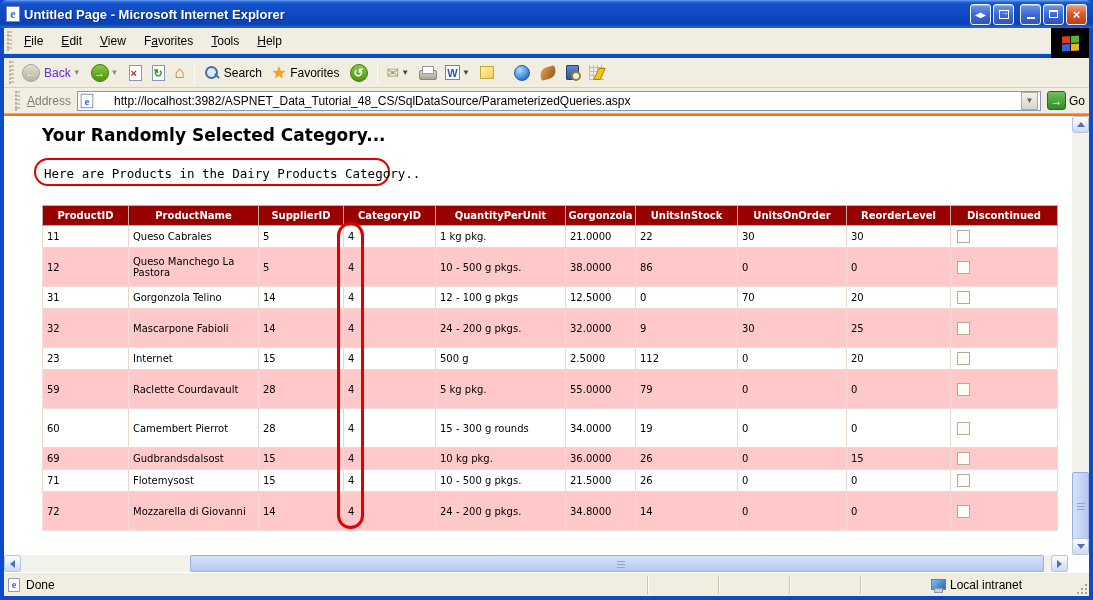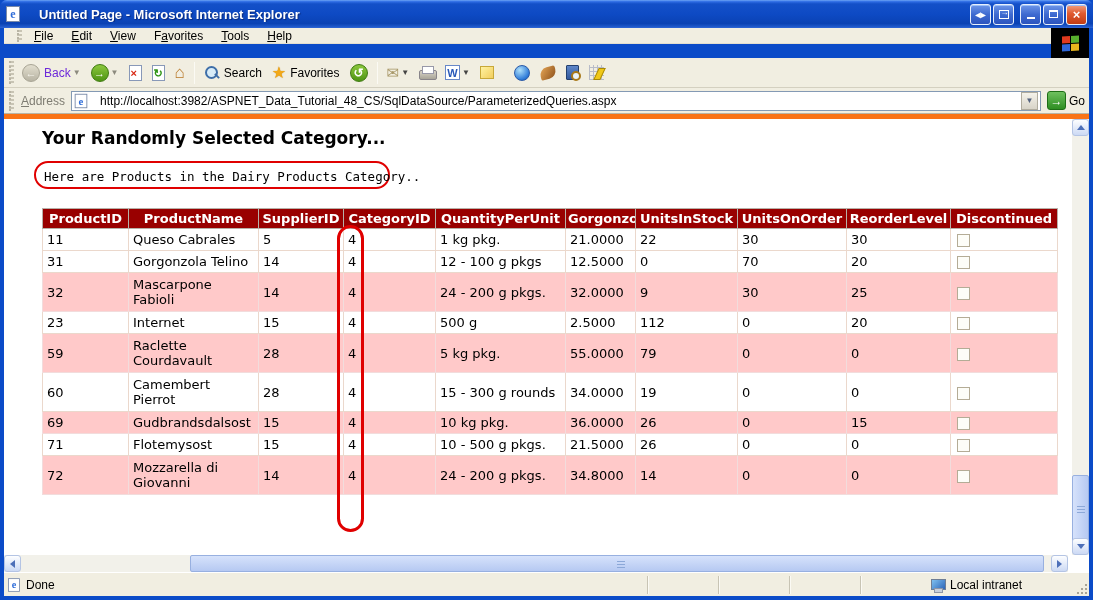--- a/index.html
+++ b/index.html
@@ -4,41 +4,41 @@
 <style>
   * { margin:0; padding:0; box-sizing:border-box; }
   html,body { width:1093px; height:600px; font-family:"Liberation Sans",sans-serif; background:#3A6EA5; overflow:hidden; }
 
   .window { position:relative; width:1093px; height:600px; background:#0B4BC8; }
 
   
   .titlebar { position:absolute; top:0; left:0; right:0; height:28px;
     background:linear-gradient(180deg,#6FA5F4 0%,#2E6CE4 6%,#1450C8 14%,#0E4AC4 50%,#0A42B4 84%,#1C56C8 94%,#2E66D6 100%);
     border-radius:7px 7px 0 0; display:flex; align-items:center; padding:0 6px; }
-  .titlebar .title { color:#fff; font-weight:bold; font-size:13px; text-shadow:1px 1px 1px #0A2A7A; margin-left:19px; flex:1;
+  .titlebar .title { color:#fff; font-weight:bold; font-size:13px; text-shadow:1px 1px 1px #0A2A7A; margin-left:4px; flex:1;
     white-space:nowrap; overflow:hidden; }
   .ie-doc { display:inline-block; width:14px; height:16px; background:#fff; border:1px solid #7A8AA8;
     color:#2E6CD8; font-weight:bold; font-size:12px; line-height:14px; text-align:center; font-family:"Liberation Serif",serif; }
   .tb-btn { width:21px; height:21px; margin-left:2px; border-radius:3px; border:1px solid #E8F0FC;
     background:linear-gradient(180deg,#6E96E8 0%,#3E6AD0 50%,#2C54BE 100%);
     color:#fff; display:flex; align-items:center; justify-content:center; font-size:10px; font-weight:bold;
     box-shadow:inset 0 1px 0 #9EC0F8; cursor:pointer; }
   .tb-btn.gap { margin-left:6px; }
   .tb-btn.close { background:linear-gradient(180deg,#F0A080 0%,#E05A30 45%,#C03C14 100%); font-size:13px; }
   .glyph-box { width:9px; height:8px; border:1px solid #fff; display:block; }
   .glyph-box.max { border-top-width:2px; }
   .glyph-min { width:8px; height:2px; background:#fff; display:block; margin-top:8px; }
   .glyph-pop { position:relative; width:10px; height:9px; border:1px solid #fff; }
   .glyph-pop::after { content:"→"; position:absolute; left:1px; top:-3px; font-size:8px; }
 
   
   .bar { position:absolute; left:4px; right:4px; background:#F1EEE1; display:flex; align-items:center; }
-  .menubar { top:28px; height:16px; border-bottom:1px solid #E3DFD0; padding-left:10px; }
+  .menubar { top:28px; height:26px; border-bottom:1px solid #E3DFD0; padding-left:0; }
   .toolbar { top:58px; height:30px; border-bottom:1px solid #D4D0C0; padding-left:2px; }
-  .addressbar { top:88px; height:26px; border-bottom:1px solid #B8B4A6; padding-left:2px; }
+  .addressbar { top:88px; height:26px; border-bottom:1px solid #B8B4A6; padding-left:8px; }
   .grip { width:5px; height:80%; margin:0 3px;
     background:repeating-linear-gradient(180deg,#C8C4B4 0 2px,transparent 2px 4px); border-left:2px dotted #B8B4A4; }
   .menu-item { padding:3px 9px; font-size:12px; color:#000; cursor:default; }
   .menu-item u { text-decoration:underline; }
   .throbber { position:absolute; right:0; top:0; width:38px; height:30px; background:#000;
     display:flex; align-items:center; justify-content:center; }
   .winflag { display:grid; grid-template-columns:8px 8px; grid-template-rows:7px 7px; gap:1px; transform:skewY(-4deg); }
   .winflag i:nth-child(1){background:#E03A1E;} .winflag i:nth-child(2){background:#58B02E;}
   .winflag i:nth-child(3){background:#2E66D8;} .winflag i:nth-child(4){background:#E8B61E;}
 
@@ -75,38 +75,38 @@
   .fox { width:16px; height:12px; background:linear-gradient(135deg,#E8A858,#8A4E18); border-radius:8px 2px 8px 2px; transform:rotate(-15deg); }
   .book-ico { position:relative; width:13px; height:15px; background:linear-gradient(#5E86C8,#32599E); border:1px solid #24406E; border-radius:1px; }
   .book-ico::after { content:""; position:absolute; right:-3px; bottom:-2px; width:6px; height:6px; border:2px solid #A87818; border-radius:50%; background:#E8F2FA; }
   .gridbolt { position:relative; width:15px; height:15px;
     background:repeating-linear-gradient(0deg,#B8BCC8 0 1px,transparent 1px 4px),repeating-linear-gradient(90deg,#B8BCC8 0 1px,transparent 1px 4px); }
   .gridbolt::after { content:""; position:absolute; right:1px; bottom:0; width:5px; height:10px; background:#F0C818; transform:skewX(-25deg); border:1px solid #A88808; }
 
   .addr-label { font-size:12px; color:#7E7C72; margin:0 6px 0 4px; }
   .addr-label u { text-decoration:underline; }
   .addr-box { flex:1; height:20px; background:#fff; border:1px solid #849AB4; display:flex; align-items:center; padding:1px 2px; }
-  .addr-box .url { font-size:12px; color:#000; margin-left:12px; white-space:nowrap; overflow:hidden; flex:1; }
+  .addr-box .url { font-size:12px; color:#000; margin-left:20px; white-space:nowrap; overflow:hidden; flex:1; }
   .addr-drop { width:17px; height:18px; background:linear-gradient(180deg,#F4F2EA,#D8D4C8); border:1px solid #B0AC9E;
     display:flex; align-items:center; justify-content:center; font-size:8px; color:#55637E; }
   .go-btn { display:flex; align-items:center; gap:3px; margin:0 4px 0 6px; font-size:12px; cursor:pointer; }
   .go-sq { width:19px; height:19px; border-radius:3px; background:linear-gradient(180deg,#6EC05E,#2E8E22); border:1px solid #1E6E16;
     color:#fff; font-weight:bold; display:flex; align-items:center; justify-content:center; font-size:12px; }
 
   
-  .content { position:absolute; top:114px; bottom:28px; left:4px; right:4px; background:#fff; border-top:5px solid #f97316; }
+  .content { position:absolute; top:114px; bottom:28px; left:4px; right:4px; background:#fff; border-top:2px solid #f97316; }
   .page { position:absolute; inset:0 17px 17px 0; overflow:hidden; background:#fff; }
   .page h1 { position:absolute; left:38px; top:9px; font-family:"DejaVu Sans",sans-serif; font-size:17px; font-weight:bold; color:#000; }
   .cat-msg { position:absolute; left:40px; top:50px; font-family:"DejaVu Sans Mono",monospace; font-size:12.5px; color:#000; white-space:nowrap; }
   .ring { position:absolute; border:3px solid var(--annotation-red,#E00000); border-radius:14px; pointer-events:none; }
   .ring.msg { left:30px; top:42px; width:356px; height:28px; border-width:2.5px; }
   .ring.col { left:333px; top:106px; width:27px; height:307px; }
 
   table.gv { position:absolute; left:38px; top:89px; border-collapse:collapse; table-layout:fixed; width:1015px;
-    font-family:"DejaVu Sans",sans-serif; font-size:13px; }
+    font-family:"DejaVu Sans",sans-serif; font-size:10px; }
   .gv th { background:var(--header-bg,#990000); color:#fff; font-weight:bold; text-align:center; height:20px;
     border:1px solid #B8B0A8; padding:0 2px; overflow:hidden; white-space:nowrap; }
   .gv td { border:1px solid #EBD8CC; padding:1px 3px 1px 4px; height:22px; vertical-align:middle; overflow:hidden; }
   .gv tr.tall td { height:39px; }
   .gv tr.alt td { background:var(--alt-row,#FFC9C9); border-color:#F2DCDC; }
   .cb { display:inline-block; width:13px; height:13px; background:#FDFDF8; border:1px solid #B4AC96; margin-left:2px; vertical-align:middle; }
 
   
   .vscroll { position:absolute; top:0; right:0; bottom:17px; width:17px; background:#F2F1EA; }
   .hscroll { position:absolute; left:0; right:21px; bottom:0; height:17px; background:#F2F1EA; }
@@ -305,20 +305,32 @@
               <td>Queso Cabrales</td>
               <td>5</td>
               <td>4</td>
               <td>1 kg pkg.</td>
               <td>21.0000</td>
               <td>22</td>
               <td>30</td>
               <td>30</td>
               <td><span class="cb"></span></td>
             </tr>
+            <tr class="alt tall">
+              <td>12</td>
+              <td>Queso Manchego La Pastora</td>
+              <td>5</td>
+              <td>4</td>
+              <td>10 - 500 g pkgs.</td>
+              <td>38.0000</td>
+              <td>86</td>
+              <td>0</td>
+              <td>0</td>
+              <td><span class="cb"></span></td>
+            </tr>
             <tr>
               <td>31</td>
               <td>Gorgonzola Telino</td>
               <td>14</td>
               <td>4</td>
               <td>12 - 100 g pkgs</td>
               <td>12.5000</td>
               <td>0</td>
               <td>70</td>
               <td>20</td>

